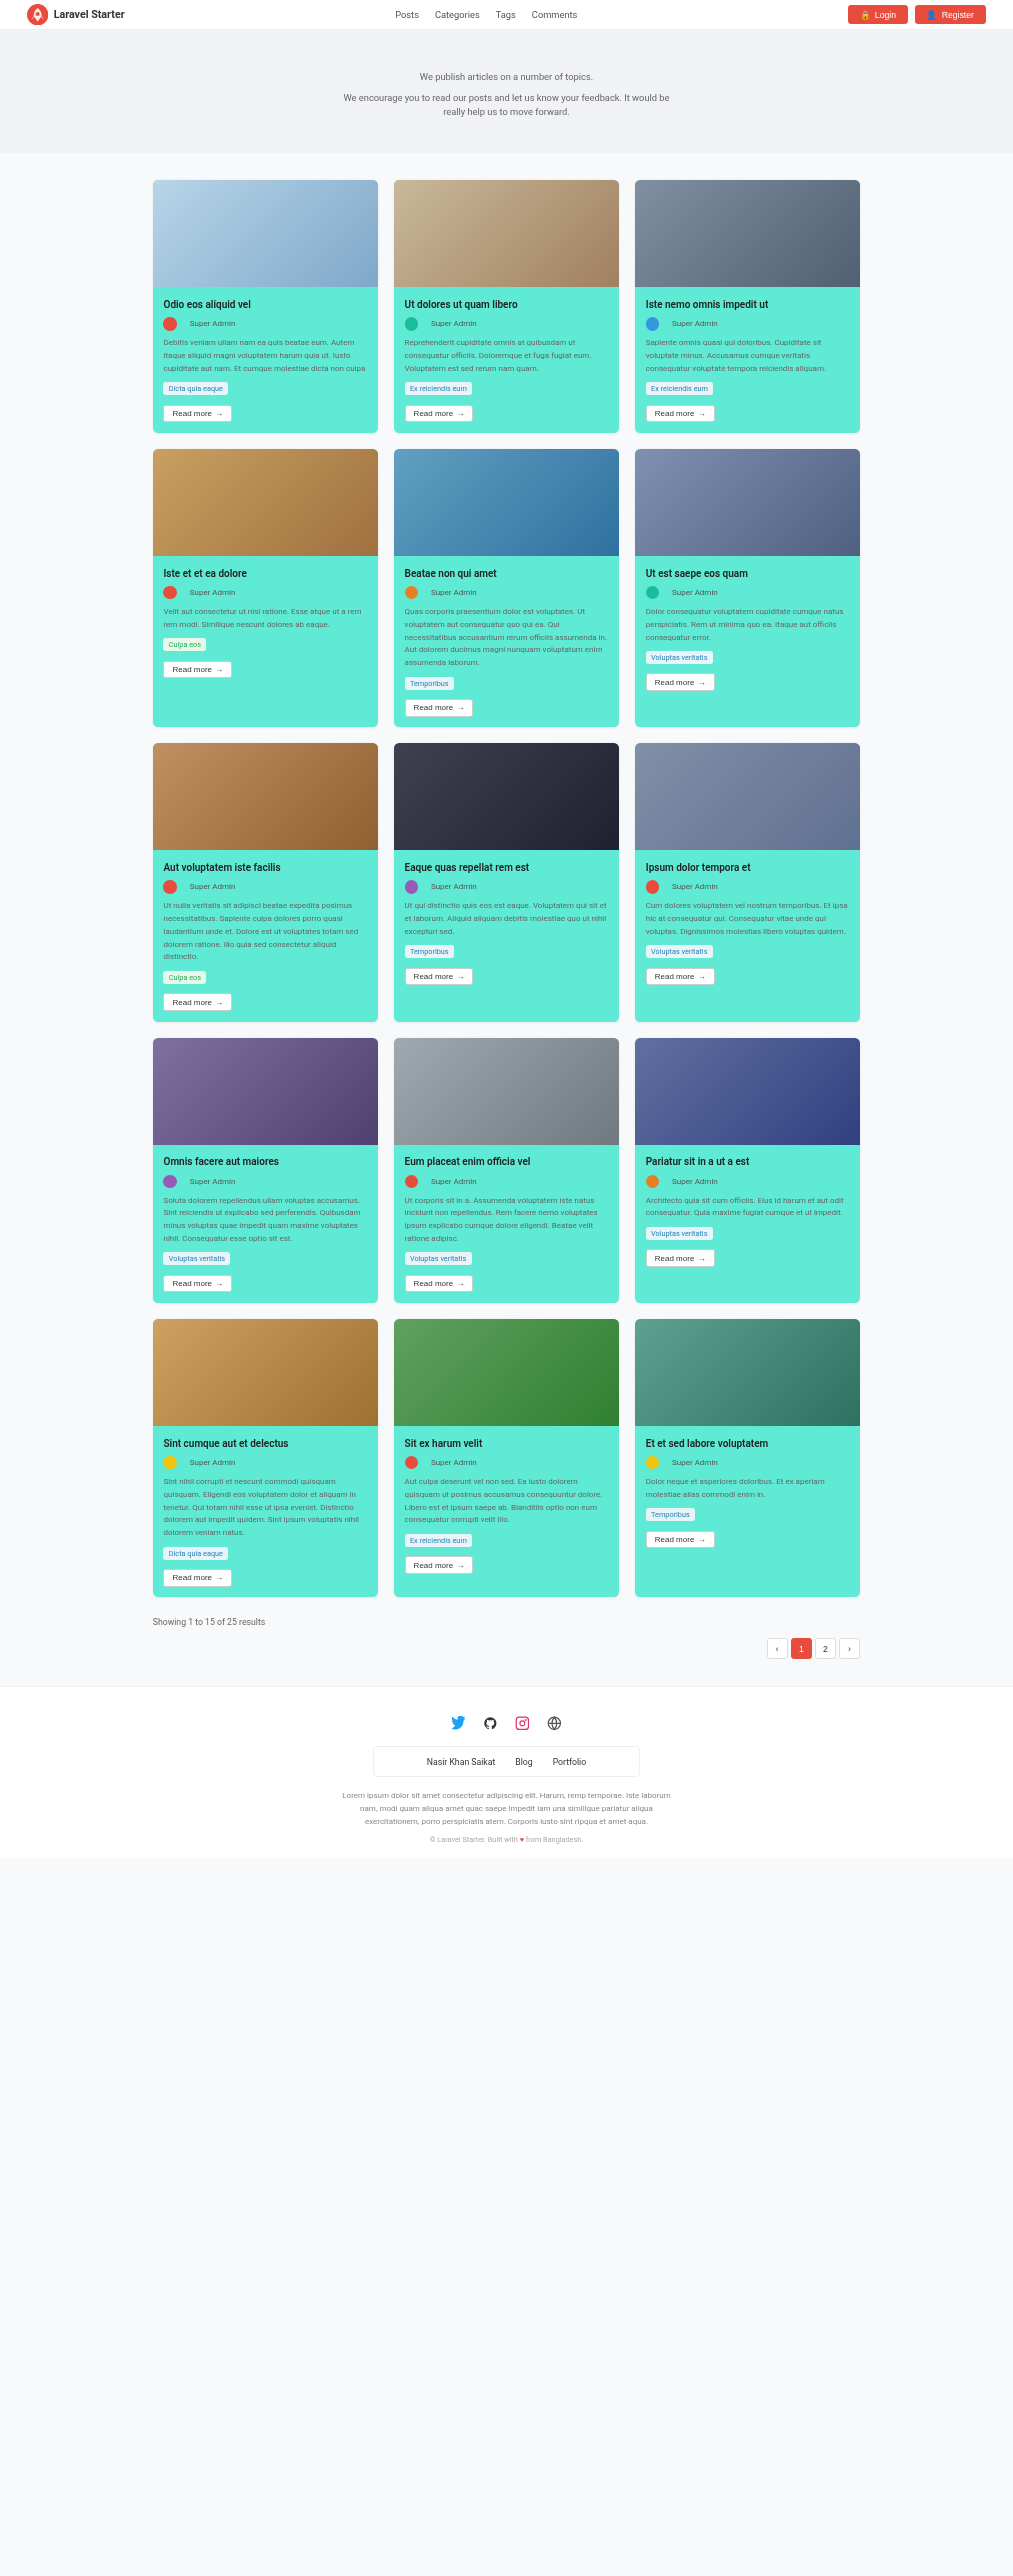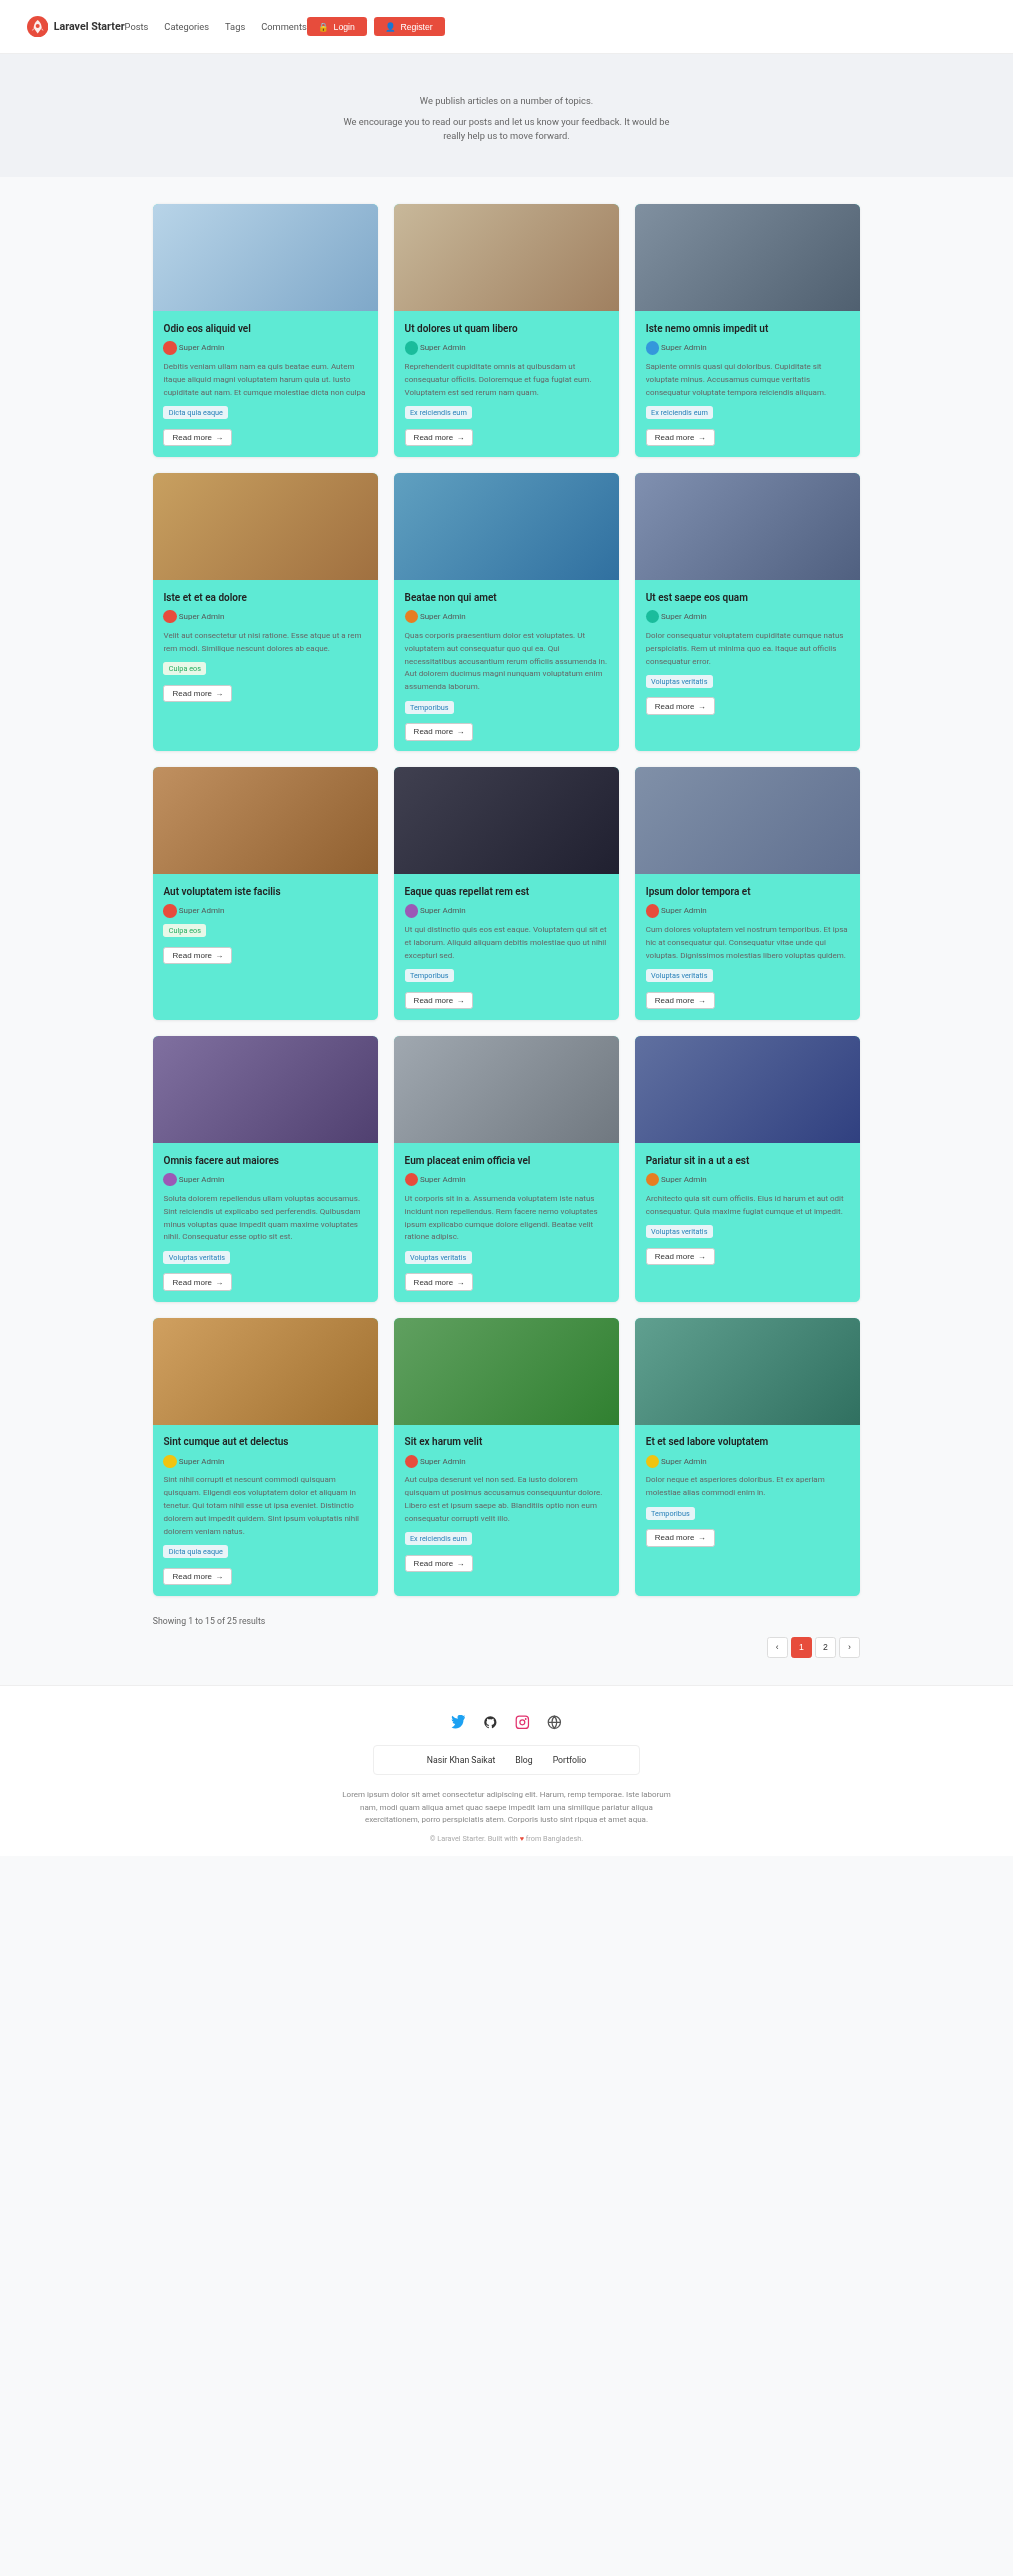--- a/index.html
+++ b/index.html
@@ -3,22 +3,22 @@
   <meta charset="utf-8">
   <style>
     * { box-sizing: border-box; margin: 0; padding: 0; }
     body { font-family: -apple-system, BlinkMacSystemFont, 'Segoe UI', Roboto, sans-serif; background: #f8f9fa; color: #333; font-size: 9.3px; }
 
     
     .navbar {
       background: #fff;
       display: flex;
       align-items: center;
-      justify-content: flex-start;
-      padding: 16px 27px;
+      justify-content: space-between;
+      padding: 4px 27px;
       border-bottom: 0.7px solid #eee;
       position: sticky;
       top: 0;
       z-index: 100;
     }
     .navbar-brand {
       display: flex;
       align-items: center;
       gap: 5.3px;
       font-weight: 700;
@@ -104,21 +104,21 @@
     .article-title {
       font-size: 10px;
       font-weight: 600;
       color: #222;
       margin-bottom: 5.3px;
       line-height: 1.4;
     }
     .article-author {
       display: flex;
       align-items: center;
-      gap: 2px;
+      gap: 13px;
       margin-bottom: 6.7px;
     }
     .author-avatar {
       width: 13.3px;
       height: 13.3px;
       border-radius: 50%;
       display: inline-block;
     }
     .author-name {
       font-size: 8px;
@@ -391,20 +391,21 @@
     </div>
   </div>
       <div class="article-card">
     <div class="img-placeholder img-7"></div>
     <div class="article-card-body">
       <div class="article-title">Aut voluptatem iste facilis</div>
       <div class="article-author">
         <span class="author-avatar" style="background:#e74c3c;"></span>
         <span class="author-name">Super Admin</span>
       </div>
+      <div class="article-excerpt">Ut nulla veritatis sit adipisci beatae expedita posimus necessitatibus. Sapiente culpa dolores porro quasi laudantium unde et. Dolore est ut voluptates totam sed dolorem ratione. Illo quia sed consectetur aliquid distinctio.</div>
       <span class="article-tag green">Culpa eos</span><br>
       <button class="btn-read-more">
         Read more <span>→</span>
       </button>
     </div>
   </div>
       <div class="article-card">
     <div class="img-placeholder img-8"></div>
     <div class="article-card-body">
       <div class="article-title">Eaque quas repellat rem est</div>

